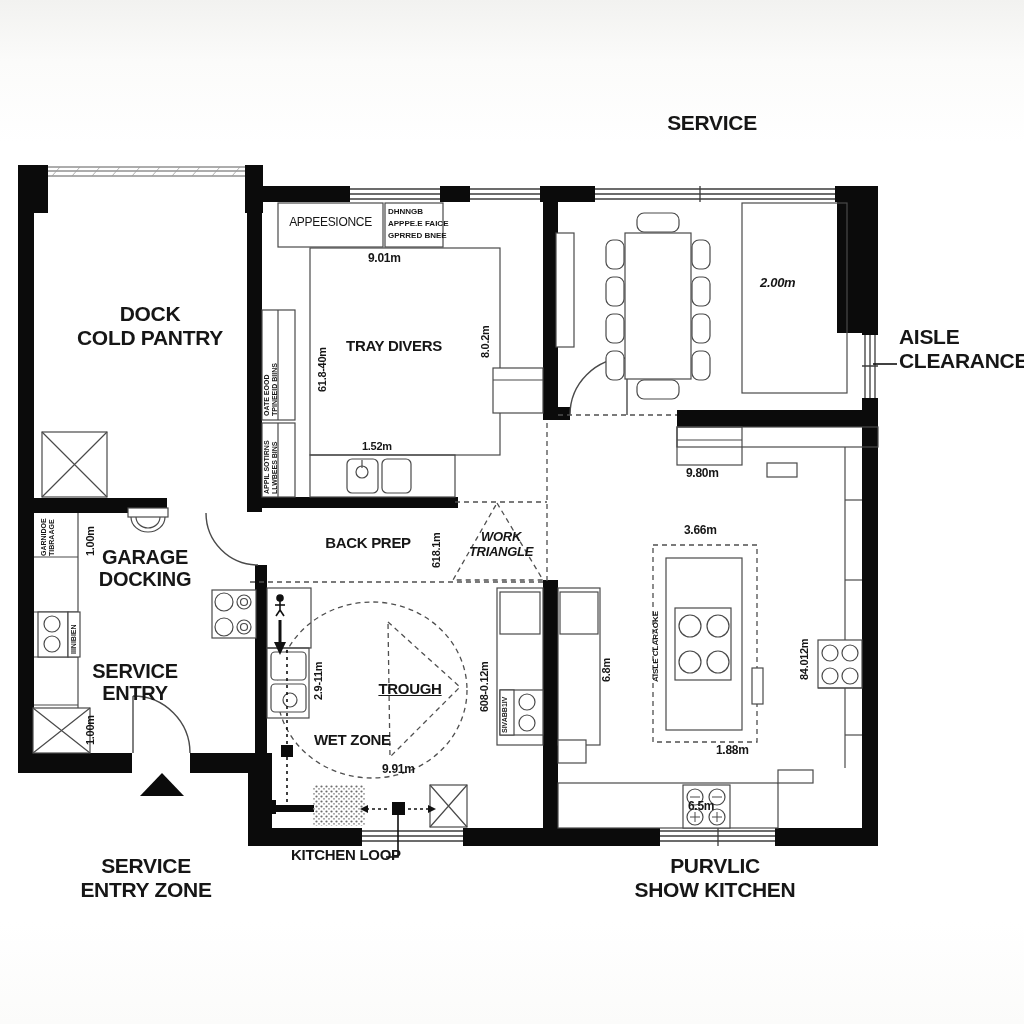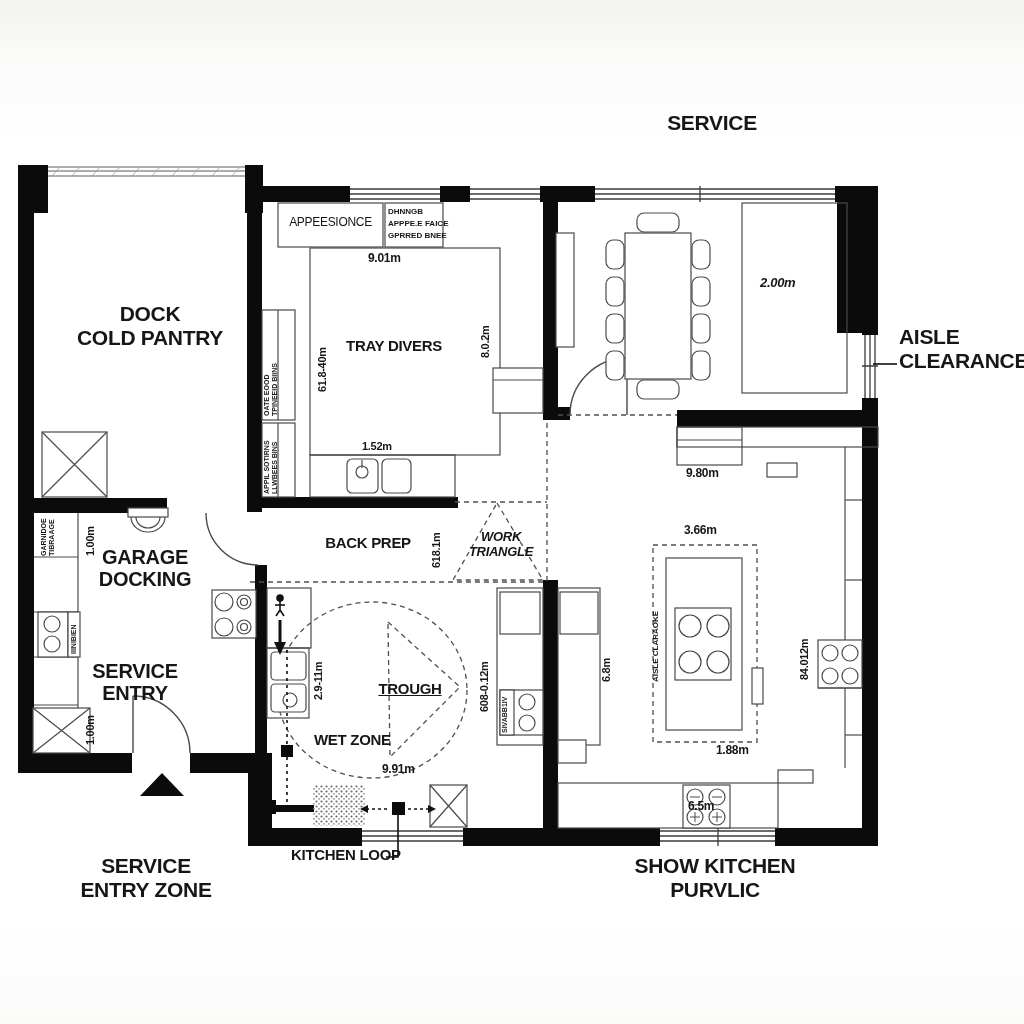--- a/index.html
+++ b/index.html
@@ -273,22 +273,22 @@
 </div>
 <div class="lbl t20 left" style="left:899px;top:325px;">
   <span>AISLE</span>
   <span>CLEARANCE</span>
 </div>
 <div class="lbl t20" style="left:46px;top:854px;width:200px;">
   <span>SERVICE</span>
   <span>ENTRY ZONE</span>
 </div>
 <div class="lbl t20" style="left:615px;top:854px;width:200px;">
+  <span>PURVLIC</span>
   <span>SHOW KITCHEN</span>
-  <span>PURVLIC</span>
 </div>
 <div class="lbl t15 left" style="left:291px;top:847px;">KITCHEN LOOP</div>
 
 <div class="lbl t20" style="left:50px;top:302px;width:200px;">
   <span>DOCK</span>
   <span>COLD PANTRY</span>
 </div>
 <div class="lbl t16" style="left:90px;top:546px;width:110px;">
   <span>GARAGE</span>
   <span>DOCKING</span>

